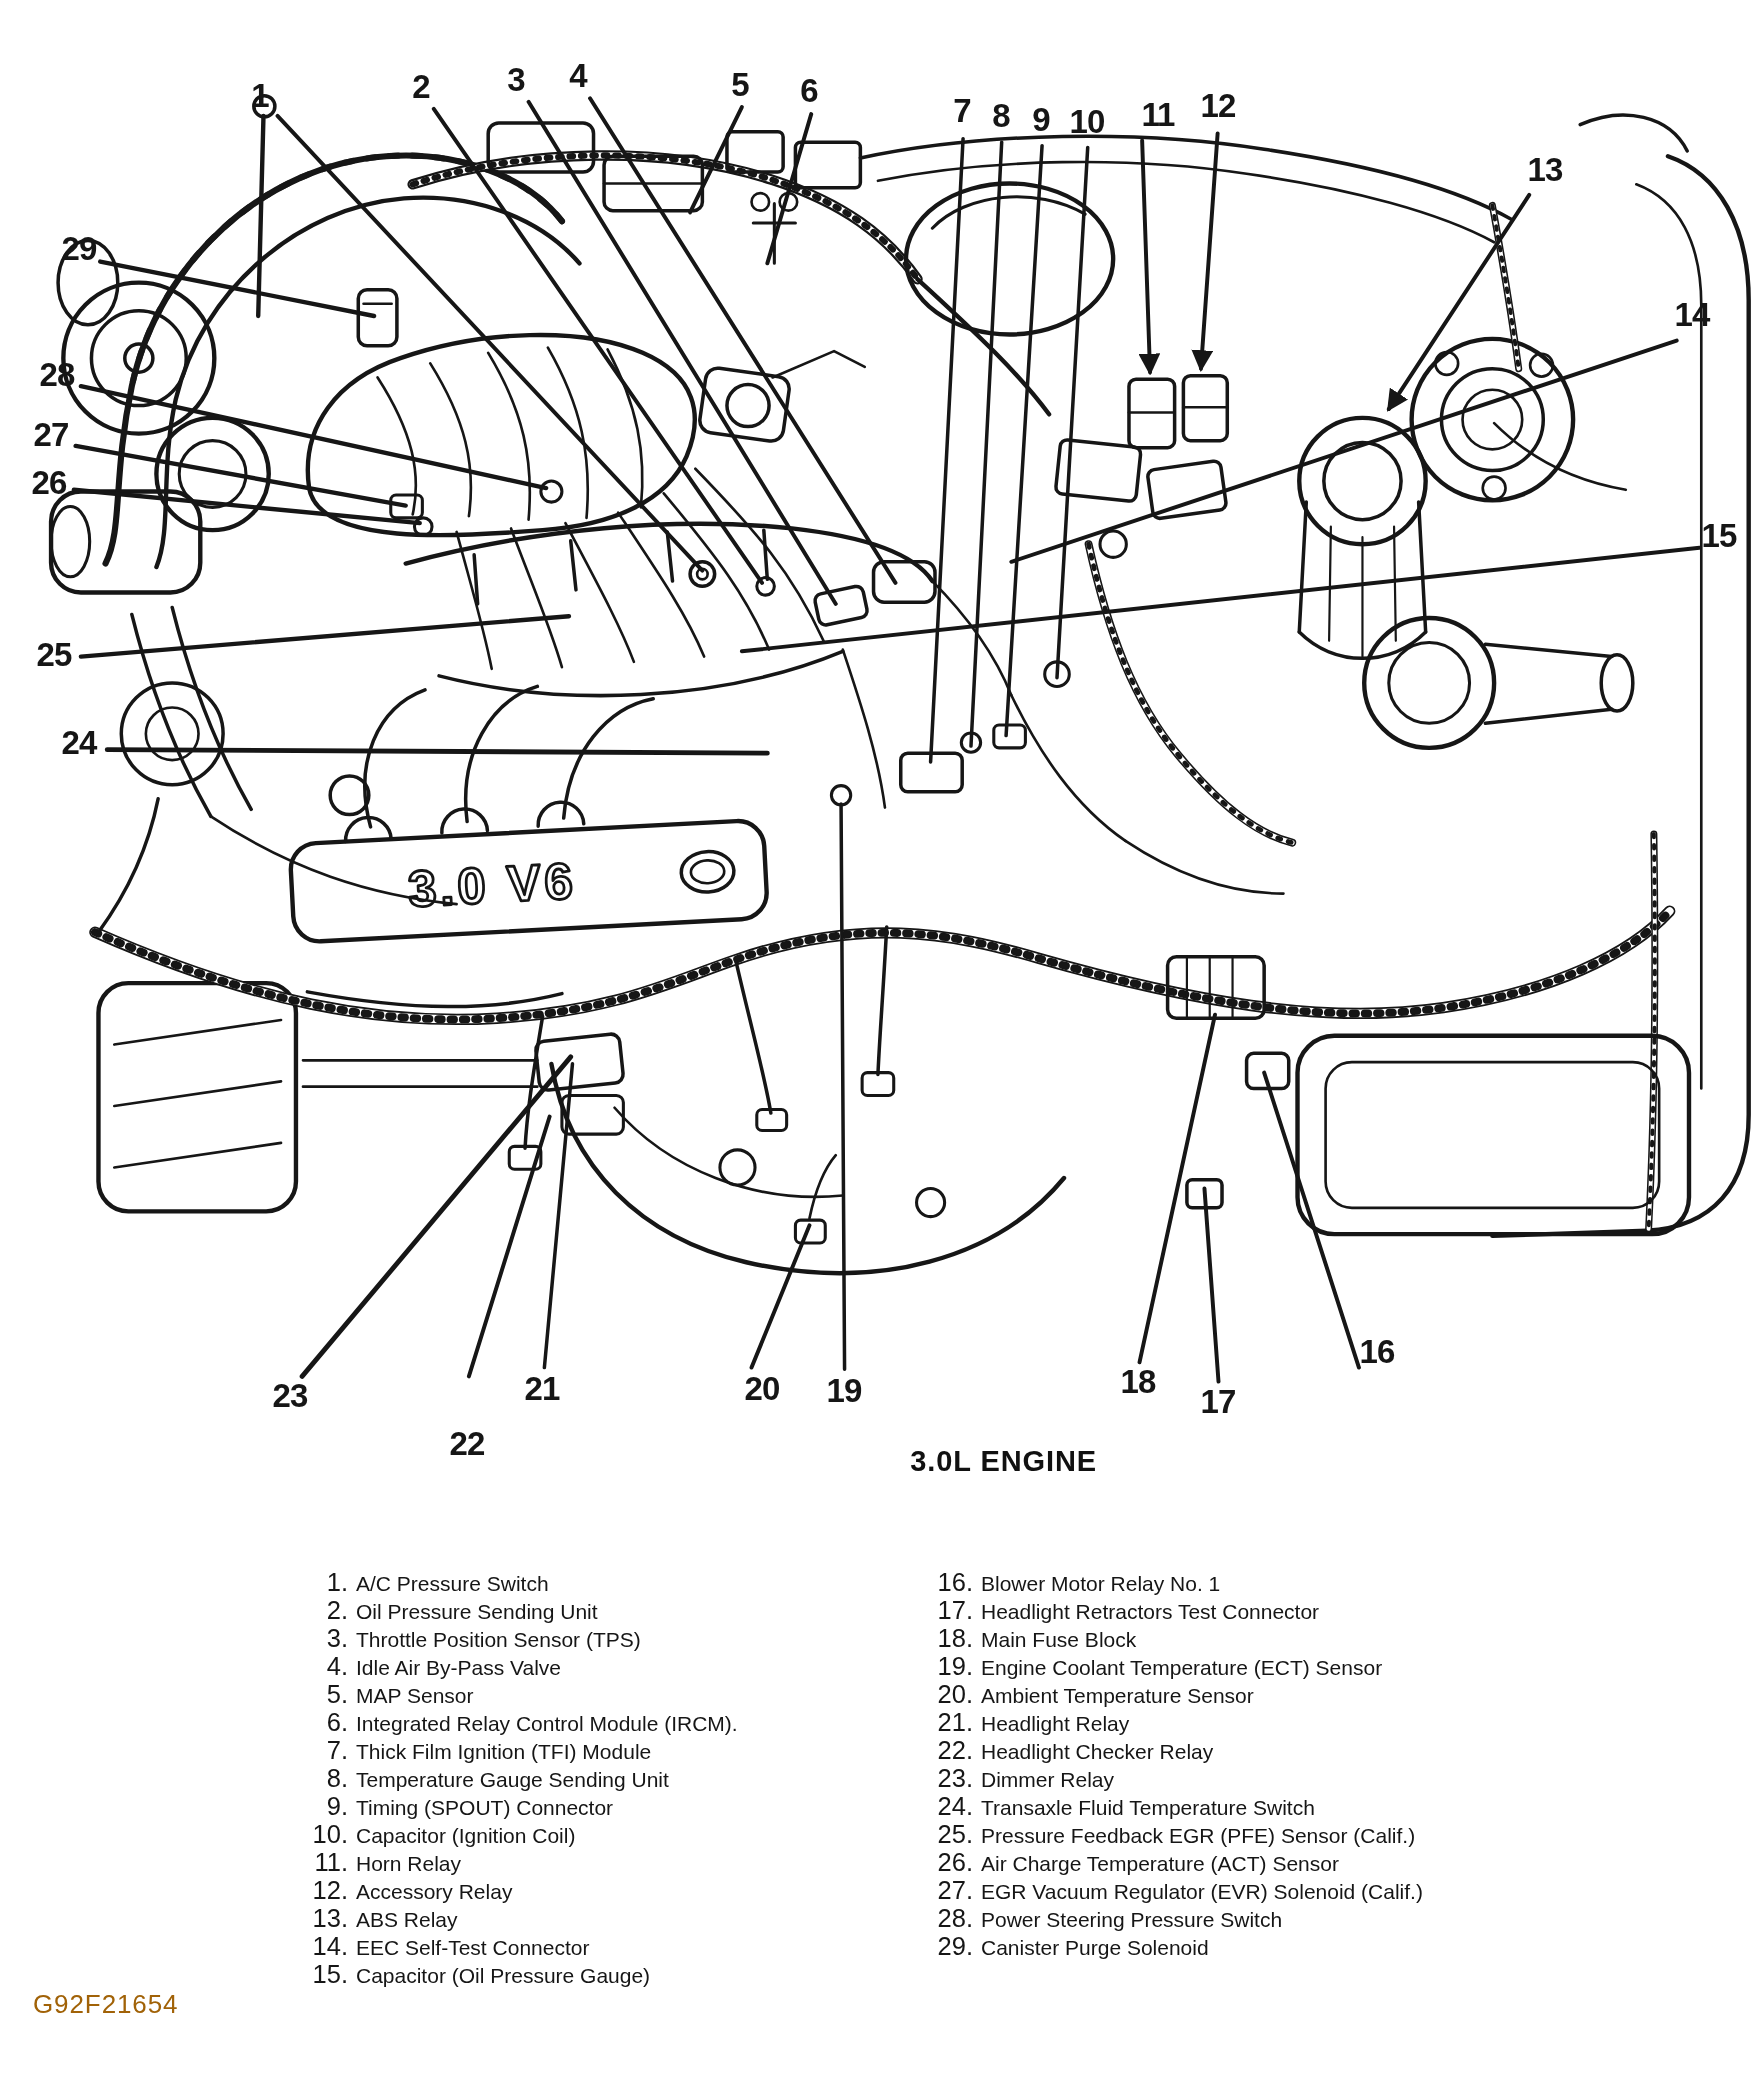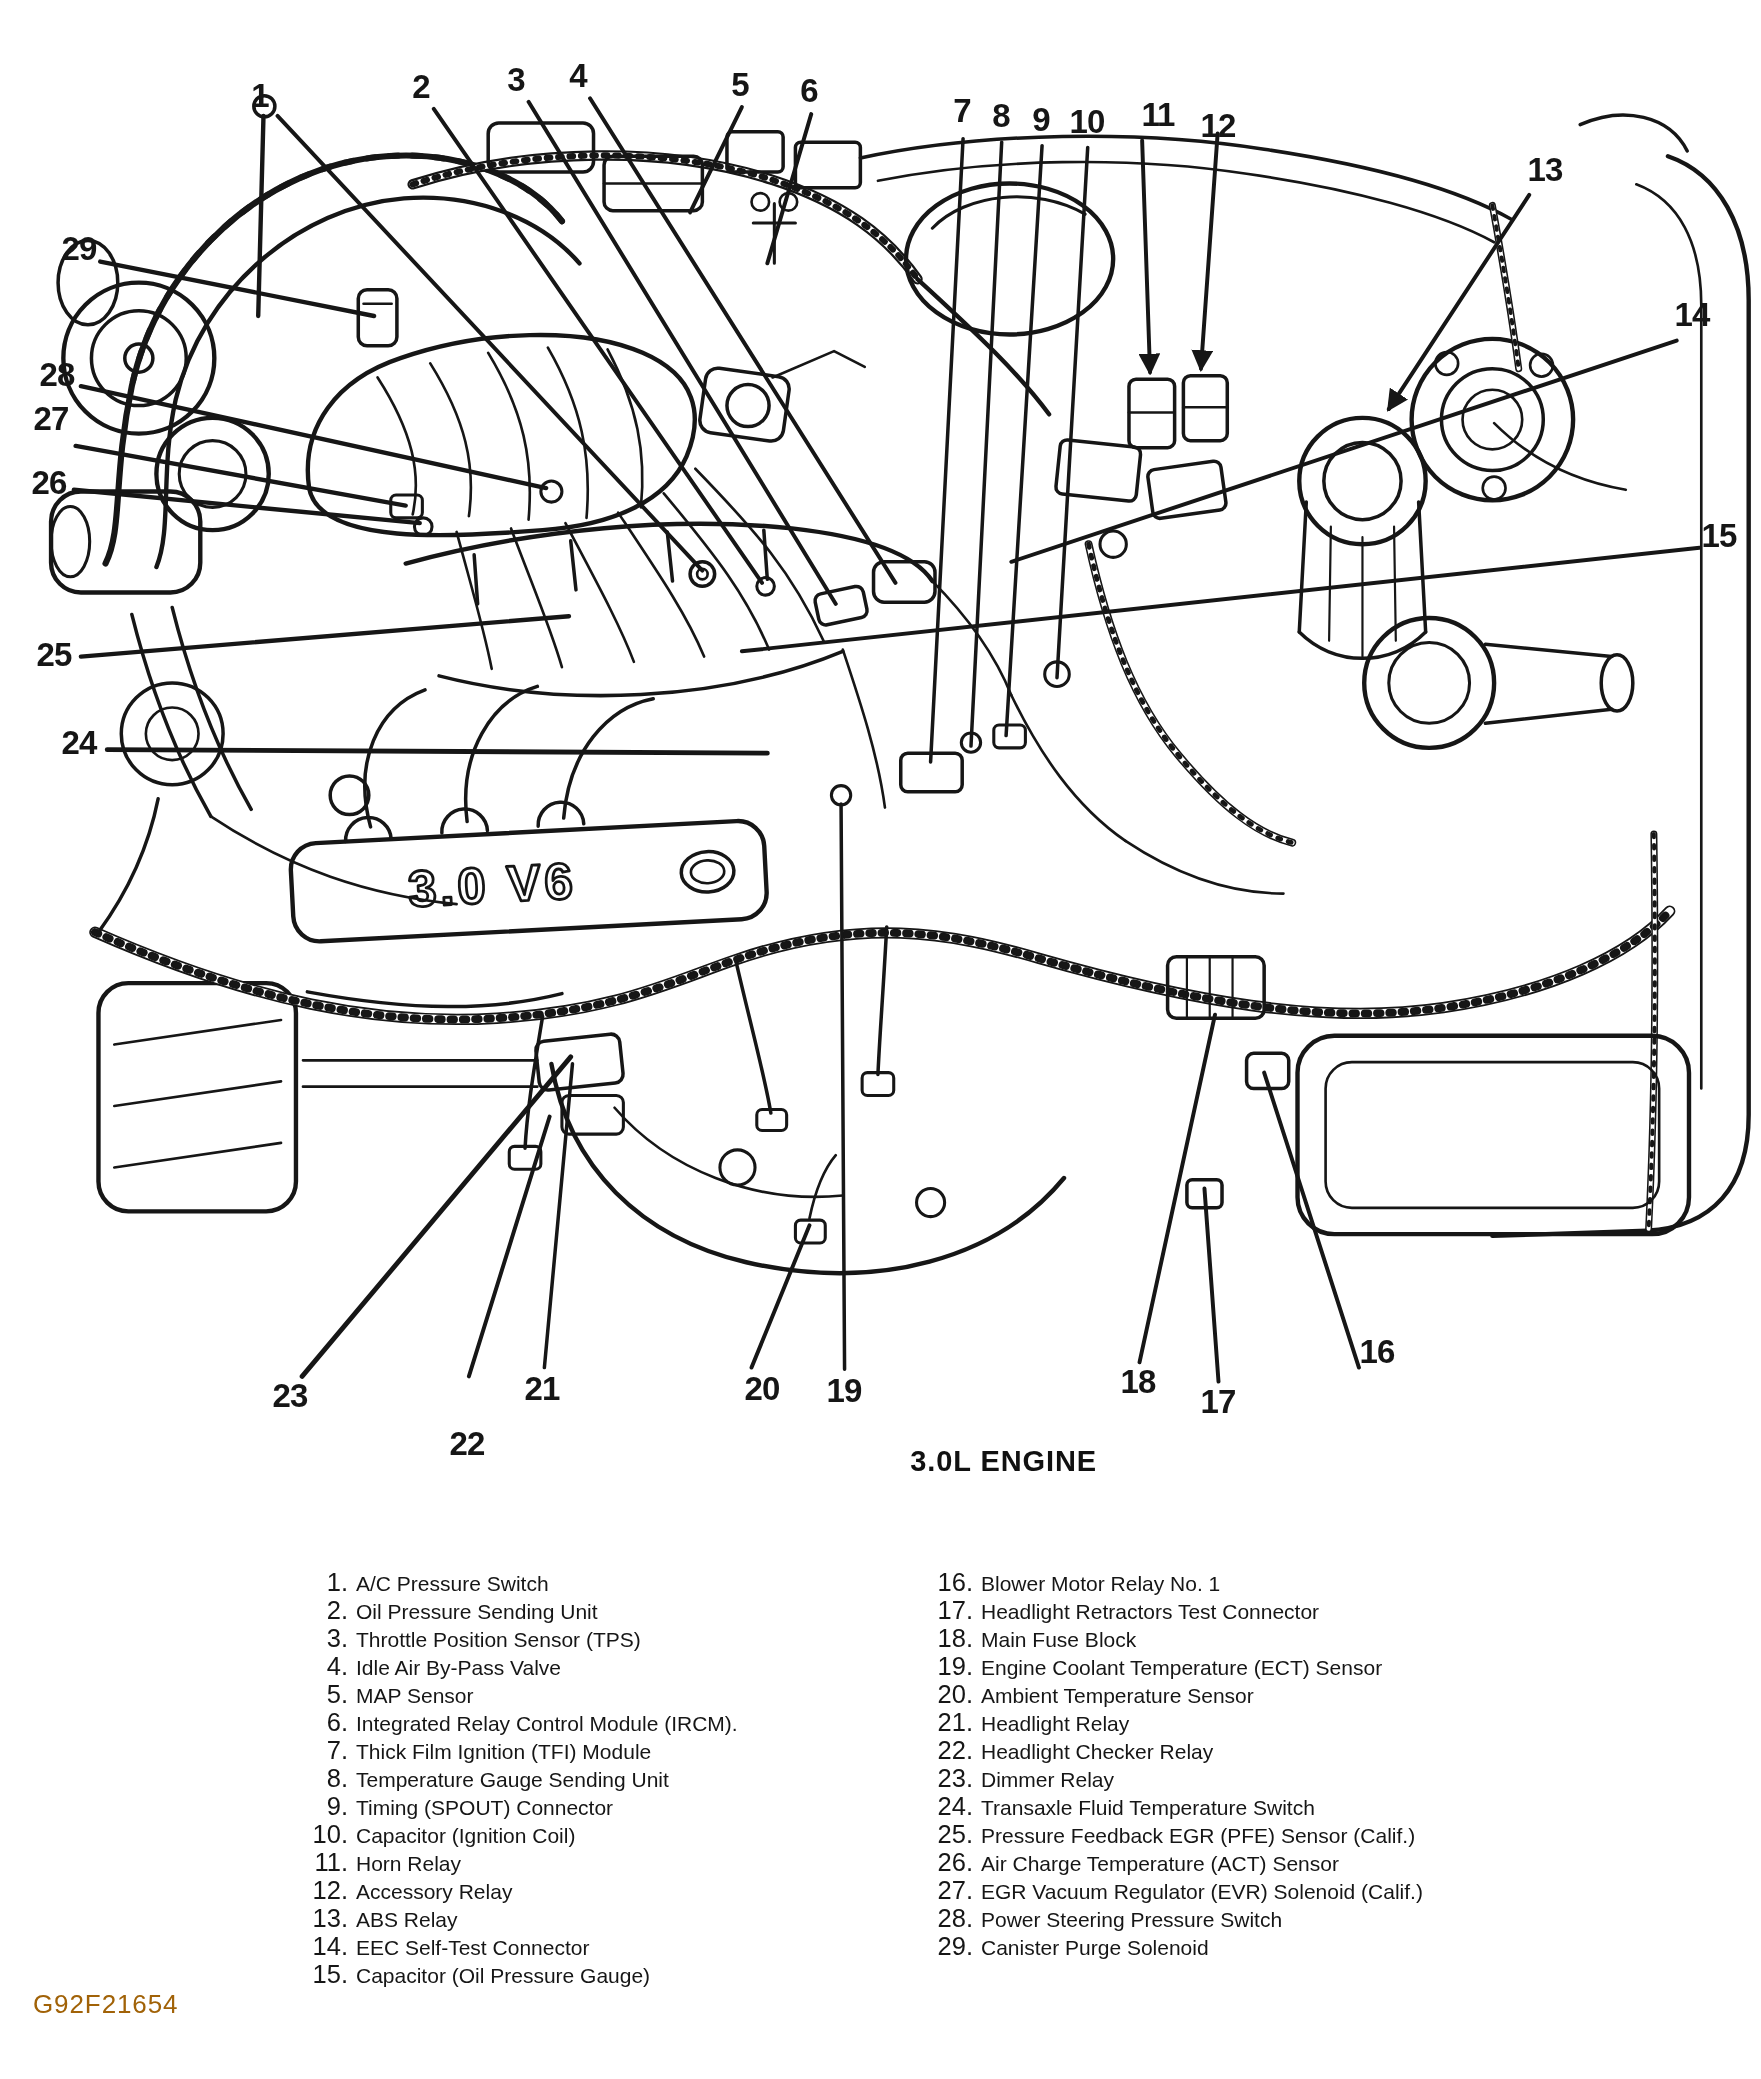--- a/index.html
+++ b/index.html
@@ -332,36 +332,36 @@
       <div class="callout" style="left: 421px; top: 88px;">2</div>
       <div class="callout" style="left: 516px; top: 81px;">3</div>
       <div class="callout" style="left: 578px; top: 77px;">4</div>
       <div class="callout" style="left: 740px; top: 86px;">5</div>
       <div class="callout" style="left: 809px; top: 92px;">6</div>
       <div class="callout" style="left: 962px; top: 112px;">7</div>
       <div class="callout" style="left: 1001px; top: 117px;">8</div>
       <div class="callout" style="left: 1041px; top: 121px;">9</div>
       <div class="callout" style="left: 1087px; top: 123px;">10</div>
       <div class="callout" style="left: 1158px; top: 116px;">11</div>
-      <div class="callout" style="left: 1218px; top: 107px; margin-top: 20px;">12</div>
+      <div class="callout" style="left: 1218px; top: 107px;">12</div>
       <div class="callout" style="left: 1545px; top: 171px;">13</div>
       <div class="callout" style="left: 1692px; top: 316px;">14</div>
       <div class="callout" style="left: 1719px; top: 537px;">15</div>
       <div class="callout" style="left: 1361px; top: 1353px; margin-left: 16px;">16</div>
       <div class="callout" style="left: 1218px; top: 1403px;">17</div>
       <div class="callout" style="left: 1138px; top: 1383px;">18</div>
       <div class="callout" style="left: 844px; top: 1392px;">19</div>
       <div class="callout" style="left: 762px; top: 1390px;">20</div>
       <div class="callout" style="left: 542px; top: 1390px;">21</div>
       <div class="callout" style="left: 467px; top: 1397px; margin-top: 48px;">22</div>
       <div class="callout" style="left: 290px; top: 1397px;">23</div>
       <div class="callout" style="left: 79px; top: 744px;">24</div>
       <div class="callout" style="left: 54px; top: 656px;">25</div>
       <div class="callout" style="left: 49px; top: 484px;">26</div>
-      <div class="callout" style="left: 51px; top: 420px; text-align: center;">27</div>
+      <div class="callout" style="left: 51px; top: 436px; text-align: center;">27</div>
       <div class="callout" style="left: 57px; top: 376px;">28</div>
       <div class="callout" style="left: 79px; top: 250px;">29</div>
     </div>
 
   <h1 class="fig-title">3.0L ENGINE</h1>
 
   <div class="legend">
     <div id="legend-left" class="legend-col">
         <div class="lrow">
           <span class="lnum">1.</span>

